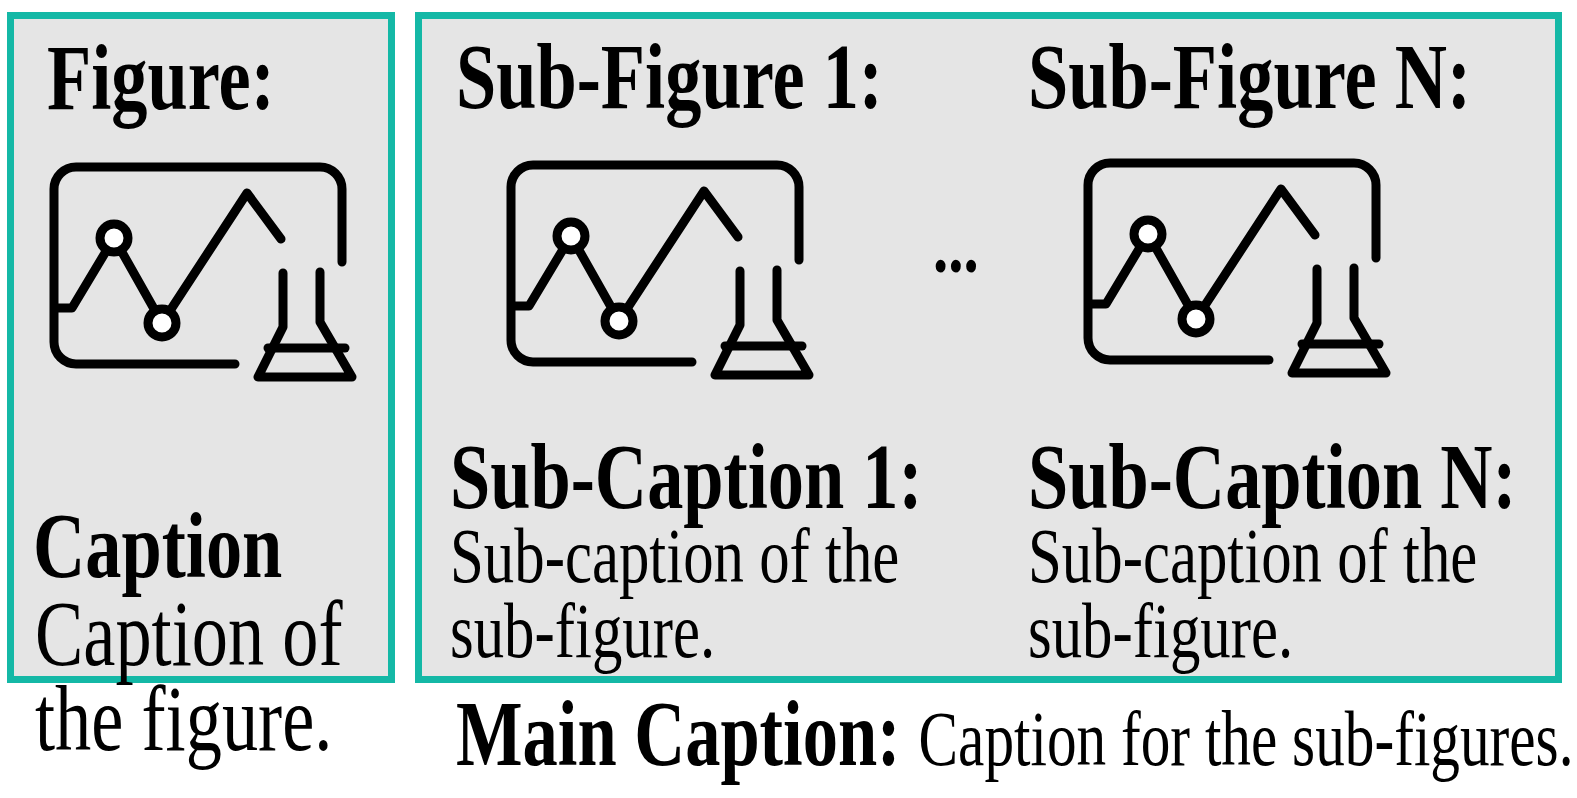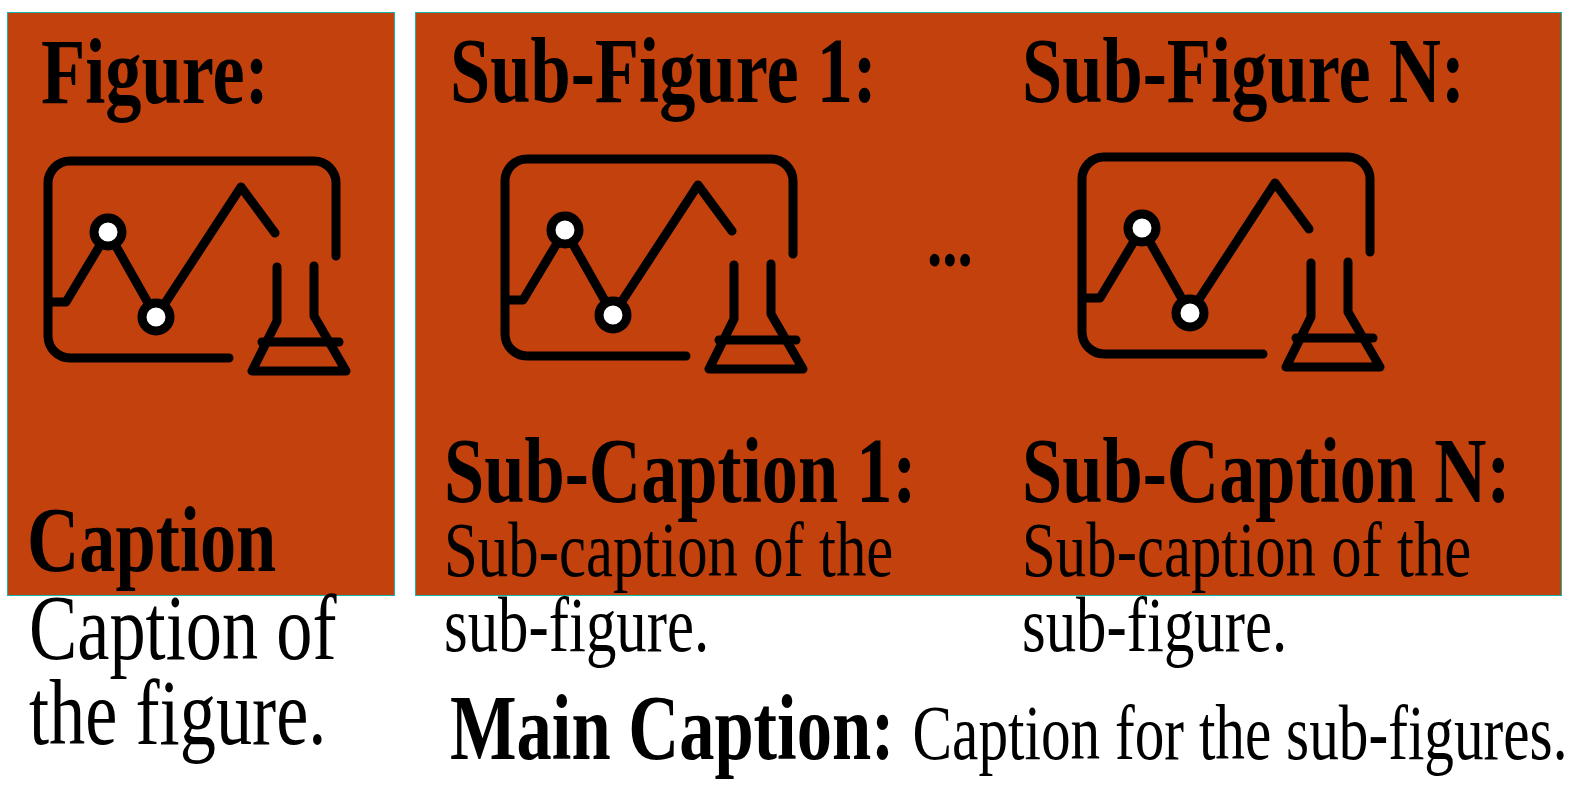--- a/index.html
+++ b/index.html
@@ -11,24 +11,24 @@
     width: 1577px;
     height: 798px;
     position: relative;
     overflow: hidden;
     font-family: "Liberation Serif", "DejaVu Serif", serif;
     color: #000000;
   }
   .panel {
     position: absolute;
     top: 12px;
-    height: 584px;
-    border: 1px solid #14b8a6;
+    height: 671px;
+    border: 7px solid #14b8a6;
     box-sizing: border-box;
-    background: #c2410c;
+    background: #e5e5e5;
   }
   #figure-panel { left: 7px;   width: 388px; }
   #subfigures-panel { left: 415px; width: 1147px; }
 
   .txt {
     position: absolute;
     line-height: 1;
     white-space: nowrap;
     transform: scaleX(0.77);
     transform-origin: 0 0;

